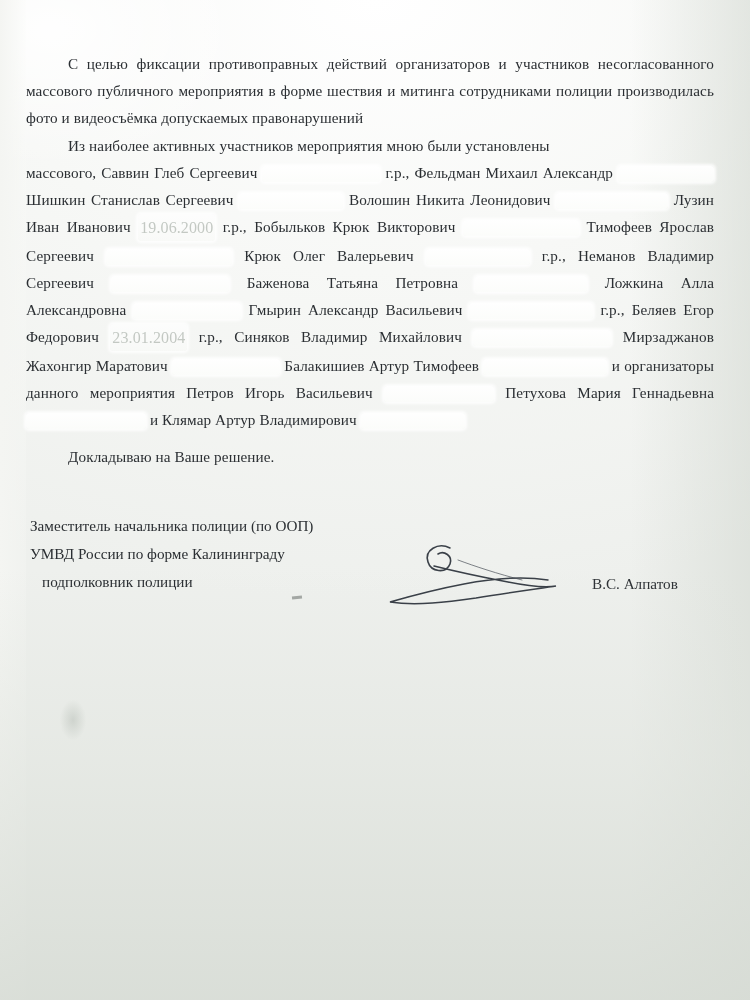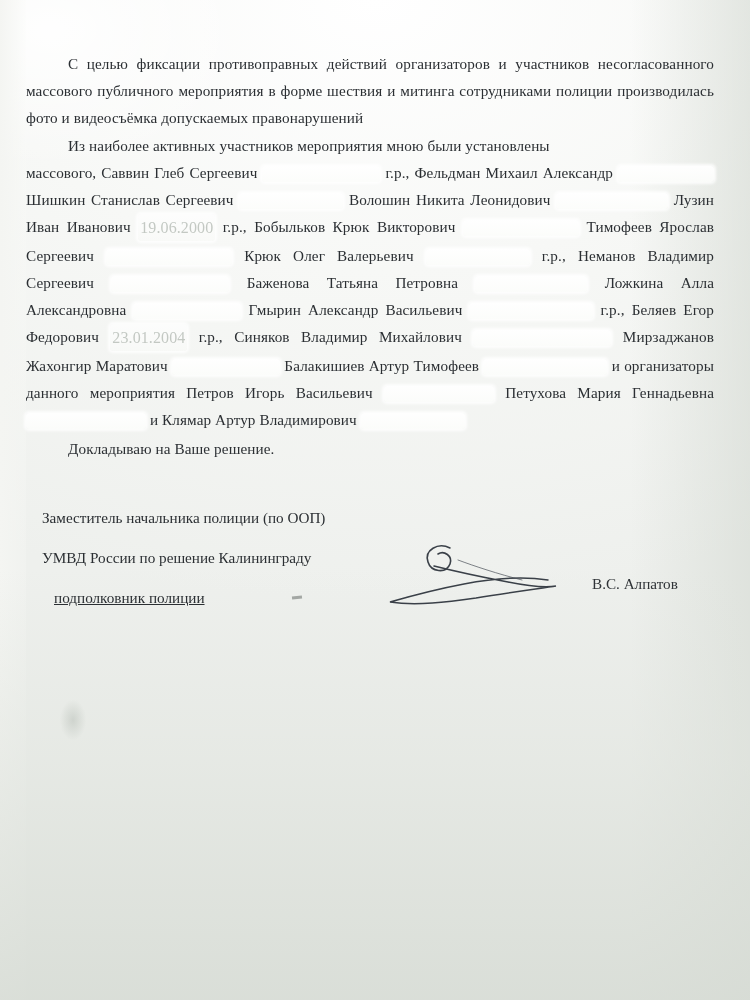--- a/index.html
+++ b/index.html
@@ -100,22 +100,22 @@
     overflow: hidden;
     white-space: nowrap;
   }
 
   .sig-block {
     margin-top: 44px;
     font-size: 15.2px;
     line-height: 24px;
     color: #2b2f33;
   }
-  .sig-line { margin: 16px; white-space: nowrap; }
-  .sig-line.pad { padding-left: 12px; text-decoration: underline; }
+  .sig-line { margin: 4px; white-space: nowrap; }
+  .sig-line.pad { padding-left: 12px; }
 
   .sig-name {
     position: absolute;
     left: 592px;
     top: 575px;
     font-size: 15.2px;
     color: #2f3337;
     white-space: nowrap;
     text-align: right;
   }
@@ -208,25 +208,25 @@
       <span class="redact" style="width:124px"></span>
       <span>и организаторы данного мероприятия</span>
       <span>Петров Игорь Васильевич</span>
       <span class="redact" style="width:110px"></span>
       <span>Петухова Мария Геннадьевна</span>
       <span class="redact" style="width:120px"></span>
       <span>и Клямар Артур Владимирович</span>
       <span class="redact" style="width:104px"></span>
     </div>
 
-    <p class="p indent" style="margin-top:2px">Докладываю на Ваше решение.</p>
+    <p class="p indent" style="margin-top:10px">Докладываю на Ваше решение.</p>
 
     <div class="sig-block">
       <p class="sig-line">Заместитель начальника полиции (по ООП)</p>
-      <p class="sig-line">УМВД России по решение Калининграду</p>
+      <p class="sig-line">УМВД России по форме Калининграду</p>
       <p class="sig-line pad">подполковник полиции</p>
     </div>
   </div>
 
   <div class="sig-name">В.С. Алпатов</div>
 
   <div class="signature">
     <svg width="200" height="80" viewBox="0 0 200 80" fill="none">
       <path d="M78 12 C66 6, 52 14, 56 26 C59 36, 74 38, 78 28 C81 20, 72 14, 66 18" stroke="#3a4048" stroke-width="1.6" stroke-linecap="round" fill="none"></path>
       <path d="M62 30 C78 34, 104 40, 136 46 C156 50, 172 52, 184 50 C172 52, 140 56, 104 62 C76 66, 44 70, 18 66 C32 62, 60 54, 92 48 C118 43, 150 40, 176 44" stroke="#3a4048" stroke-width="1.5" stroke-linecap="round" fill="none"></path>

